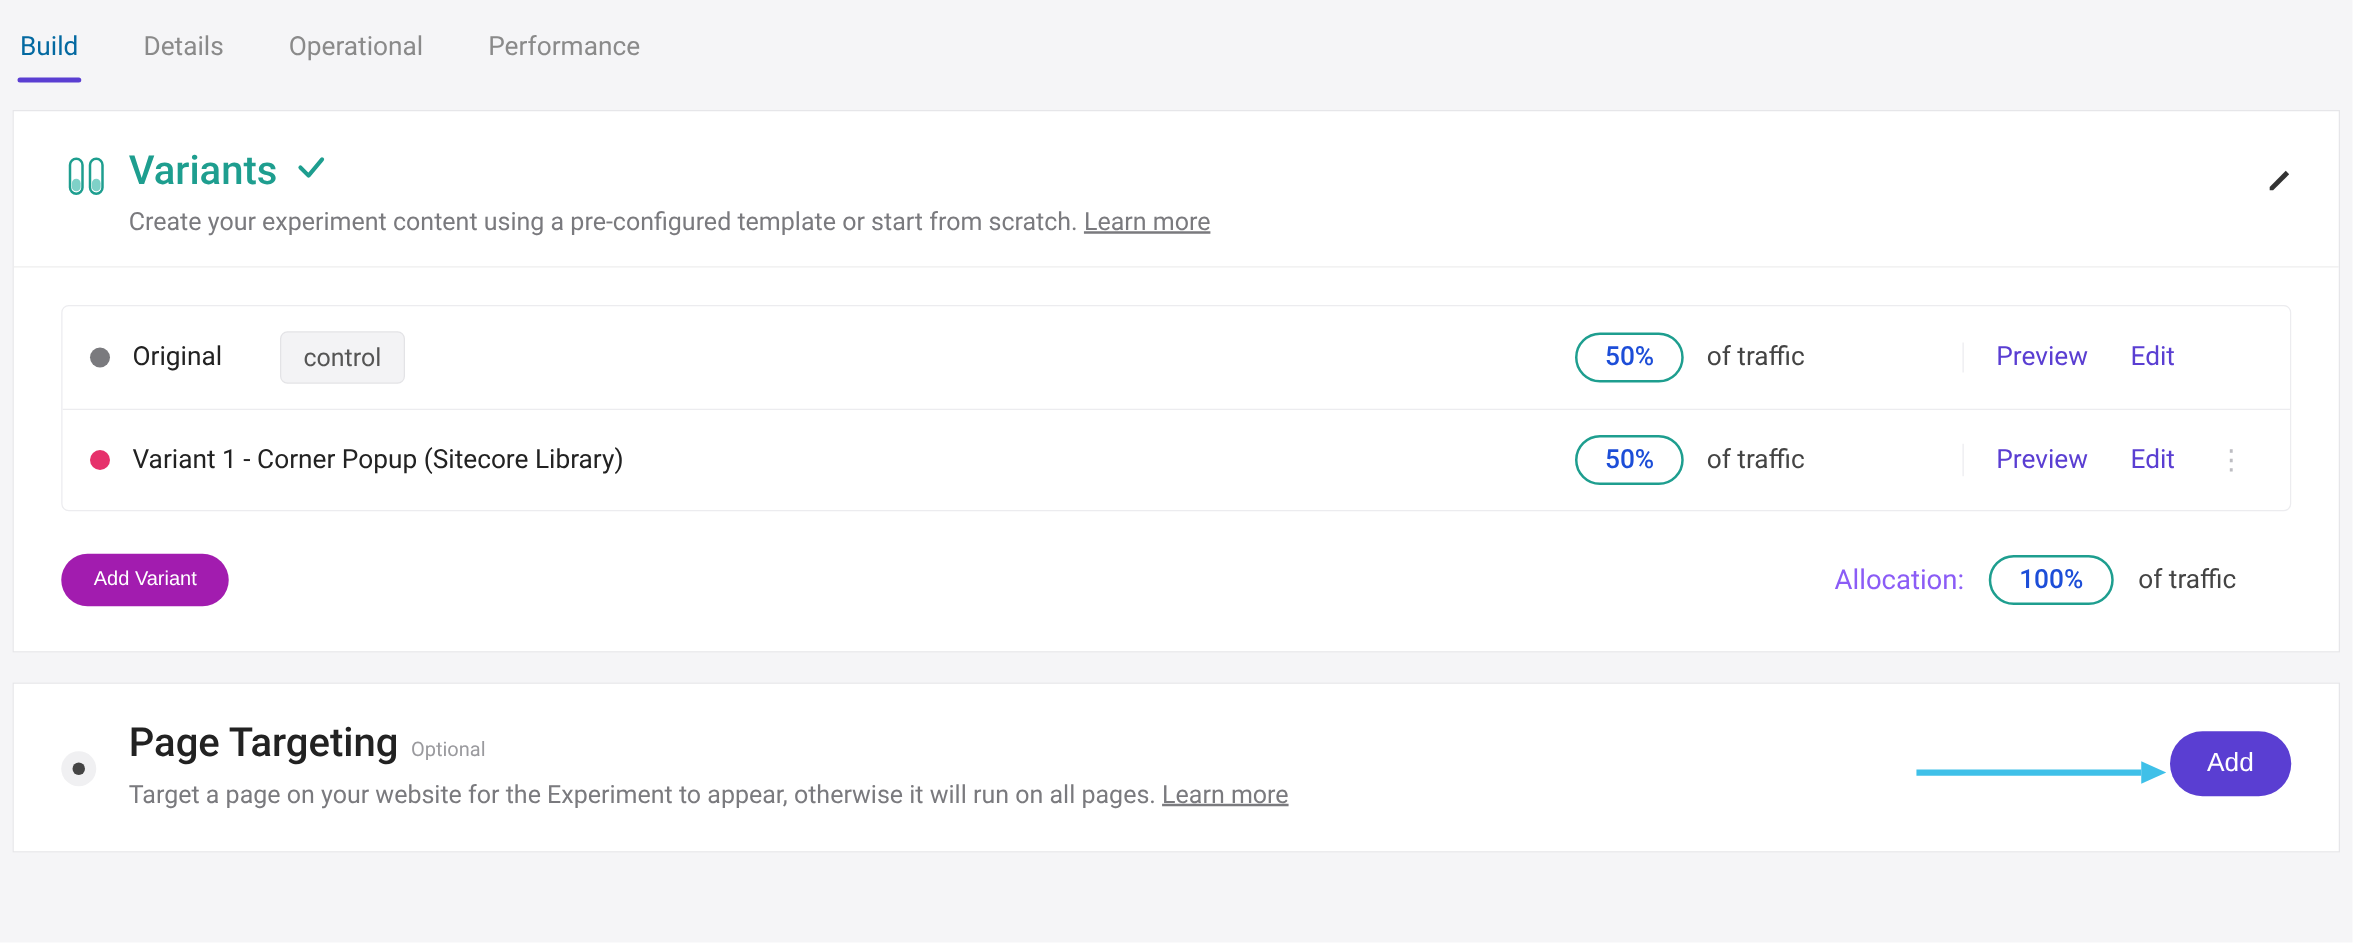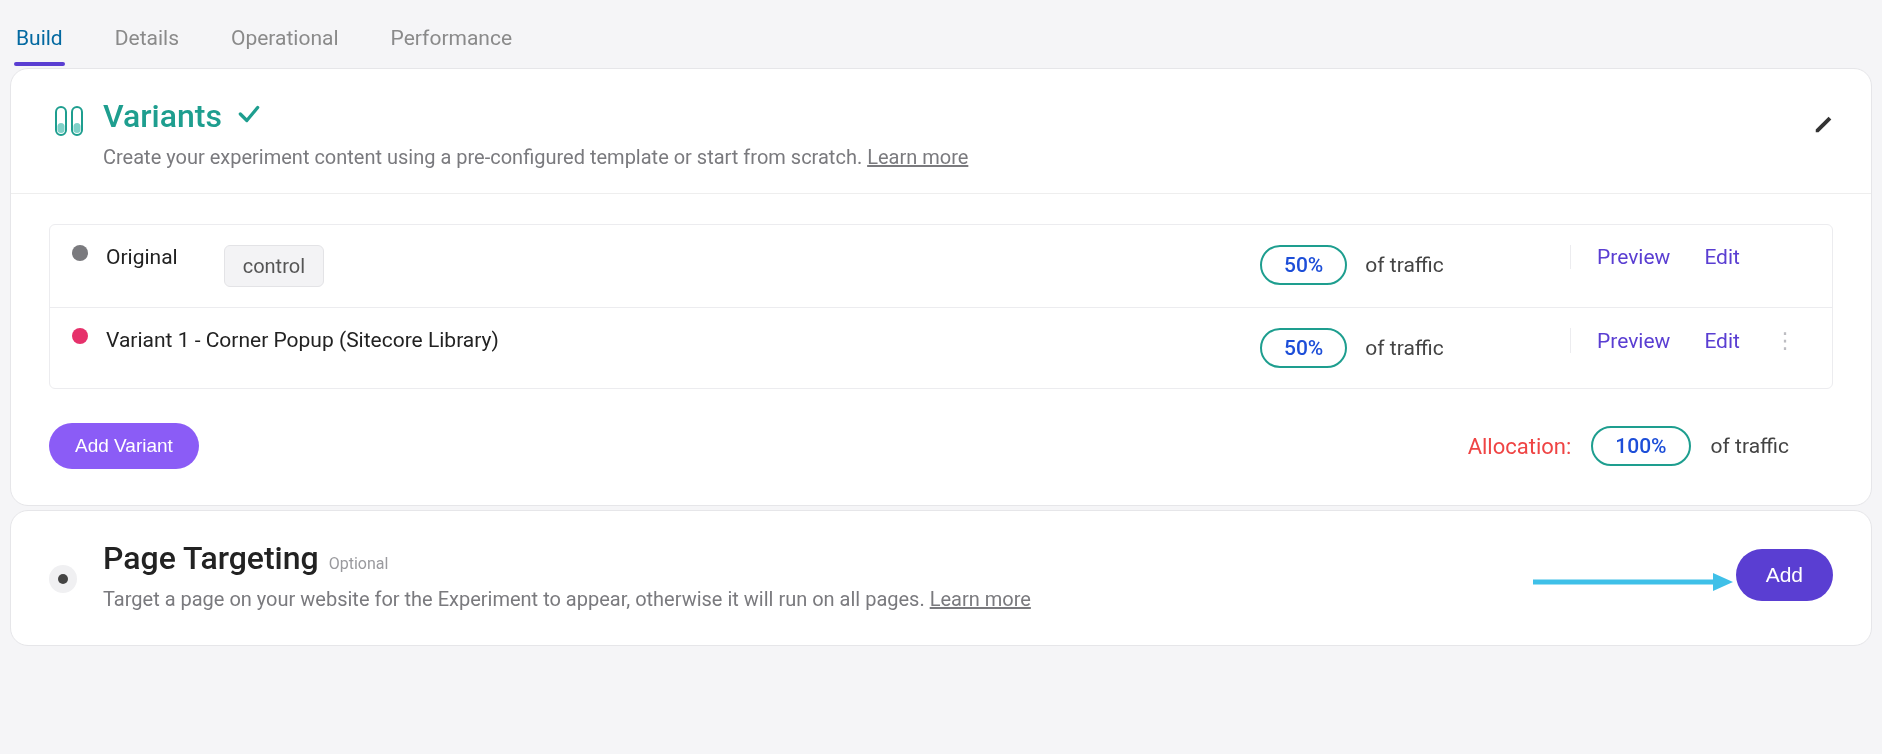--- a/index.html
+++ b/index.html
@@ -31,22 +31,22 @@
     content: "";
     position: absolute;
     left: 0; right: 0; bottom: -2px;
     height: 4px;
     background: #5a3ed2;
     border-radius: 2px;
   }
   .card {
     background: #fff;
     border: 1px solid #e6e6e9;
-    border-radius: 18px;
-    margin-top: 4px;
+    border-radius: 0;
+    margin-top: 24px;
   }
   .card-header {
     display: flex;
     align-items: flex-start;
     padding: 28px 38px 24px 38px;
     border-bottom: 1px solid #eee;
     position: relative;
   }
   .card-header .icon-slot {
     width: 54px;
@@ -80,21 +80,21 @@
     cursor: pointer;
   }
   .card-body { padding: 30px 38px 36px 38px; }
   .variants-table {
     border: 1px solid #ececef;
     border-radius: 6px;
     overflow: hidden;
   }
   .variant-row {
     display: flex;
-    align-items: flex-start;
+    align-items: center;
     padding: 20px 22px;
     border-bottom: 1px solid #ececef;
     font-size: 21px;
   }
   .variant-row:last-child { border-bottom: none; }
   .dot {
     width: 16px; height: 16px; border-radius: 50%;
     margin-right: 18px;
     flex: 0 0 16px;
   }
@@ -147,37 +147,37 @@
     cursor: pointer;
     width: 20px;
     text-align: center;
   }
   .footer-row {
     display: flex;
     align-items: center;
     margin-top: 34px;
   }
   .btn-primary {
-    background: #8b5cf6;
+    background: #a21caf;
     color: #fff;
     border: none;
     border-radius: 999px;
     padding: 12px 26px;
-    font-size: 19px;
+    font-size: 16px;
     cursor: pointer;
   }
   .allocation-group {
     margin-left: auto;
     display: flex;
     align-items: center;
     gap: 20px;
     font-size: 22px;
     margin-right: 44px;
   }
-  .allocation-label { color: #ef4444; }
+  .allocation-label { color: #8b5cf6; }
   .card2-inner {
     display: flex;
     align-items: center;
     padding: 28px 38px 34px 38px;
     position: relative;
   }
   .targeting-title-row {
     display: flex;
     align-items: baseline;
     gap: 10px;

